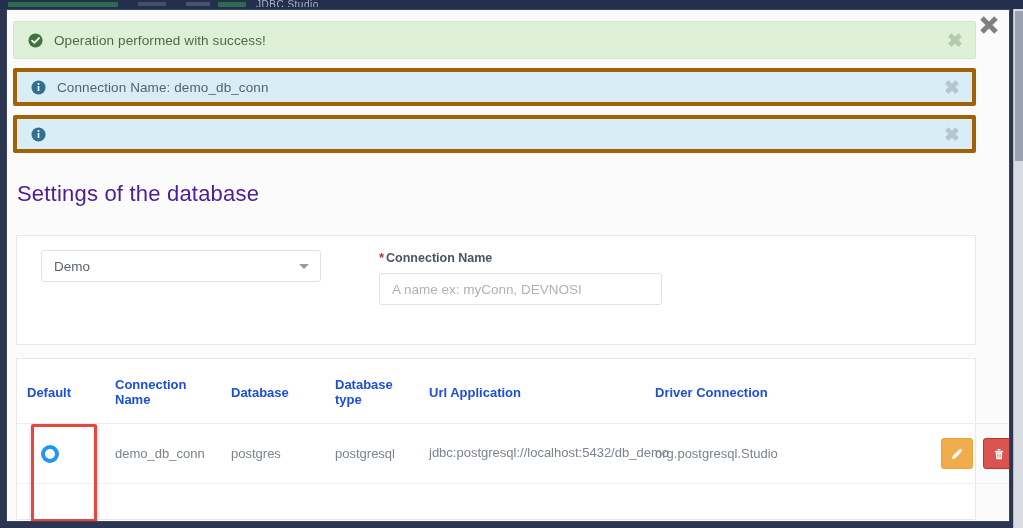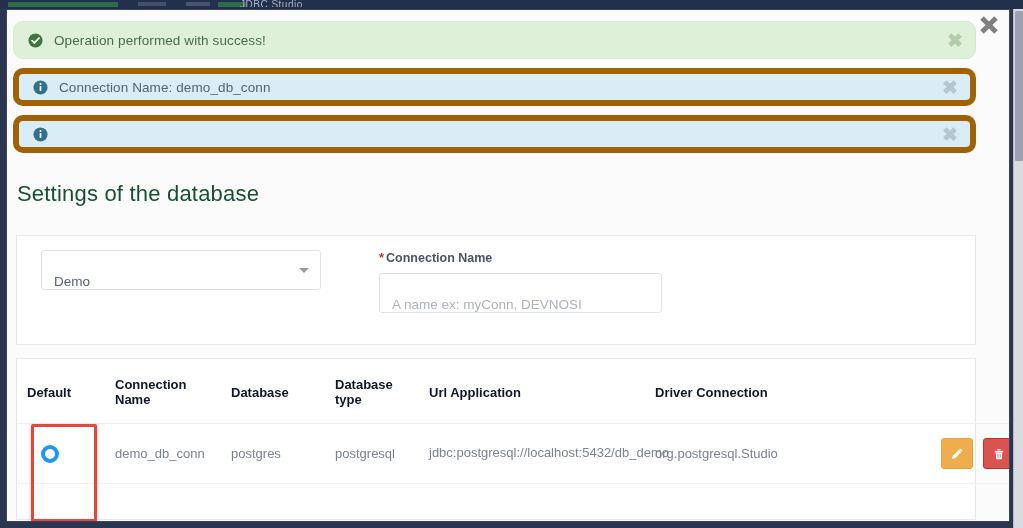--- a/index.html
+++ b/index.html
@@ -50,21 +50,21 @@
     background: #49536e;
   }
   #bg-strip-chip-c {
     position: absolute;
     left: 218px; top: 2px;
     width: 28px; height: 5px;
     background: #2f6a4c;
   }
   #bg-strip-title {
     position: absolute;
-    left: 240px; top: 0px;
+    left: 256px; top: 0px;
     font-size: 10px;
     color: #aab3c6;
     letter-spacing: .5px;
     white-space: nowrap;
     overflow: hidden;
     height: 7px;
     line-height: 10px;
   }
 
   
@@ -122,31 +122,31 @@
   }
   .alert {
     position: relative;
     box-sizing: border-box;
     height: 38px;
     margin-bottom: 9px;
     padding: 0 34px 0 14px;
     display: flex;
     align-items: center;
     font-size: 13.5px;
-    border-radius: 10px;
+    border-radius: 2px;
   }
   .alert-success {
     background: #dff0d8;
     color: #3c763d;
     border: 1px solid #d3e8c6;
   }
   .alert-info {
     background: #d9edf7;
     color: #31708f;
-    border: 6px solid #a16207;
+    border: 4px solid #a16207;
   }
   .alert .alert-icon {
     width: 15px;
     height: 15px;
     margin-right: 11px;
     flex: 0 0 auto;
     display: block;
   }
   .alert .alert-text {
     color: #54636f;
@@ -168,21 +168,21 @@
     font-family: "Liberation Sans", sans-serif;
   }
   .alert-success .alert-close { color: #8fae86; }
 
   
   #section-heading {
     position: absolute;
     left: 10px;
     top: 171px;
     font-size: 22px;
-    color: #14532d;
+    color: #4c1d95;
     font-weight: 400;
     letter-spacing: .2px;
   }
 
   
   #form-panel {
     position: absolute;
     left: 9px;
     top: 225px;
     width: 960px;
@@ -209,26 +209,26 @@
   }
   .req-star {
     color: #c9302c;
     font-size: 13px;
     margin-right: 2px;
     font-weight: bold;
   }
   .control {
     position: relative;
     box-sizing: border-box;
-    height: 40px;
+    height: 32px;
     border: 1px solid #e0e2e7;
     background: #fff;
     border-radius: 3px;
     display: flex;
-    align-items: flex-end;
+    align-items: center;
     padding: 0 12px;
     font-size: 13.5px;
     color: #5a6470;
   }
   .control.select { cursor: pointer; }
   .control .caret {
     position: absolute;
     right: 11px;
     top: 50%;
     margin-top: -2px;
@@ -257,21 +257,21 @@
   }
   table.conn-table {
     width: 100%;
     border-collapse: collapse;
     table-layout: fixed;
   }
   table.conn-table th {
     text-align: left;
     font-size: 13px;
     font-weight: bold;
-    color: #0f172a;
+    color: #1d4ed8;
     padding: 18px 8px 16px 8px;
     vertical-align: middle;
     border-bottom: 1px solid #eceef1;
   }
   table.conn-table td {
     font-size: 13px;
     color: #7b838e;
     padding: 14px 8px;
     vertical-align: middle;
     border-bottom: 1px solid #f1f2f5;

